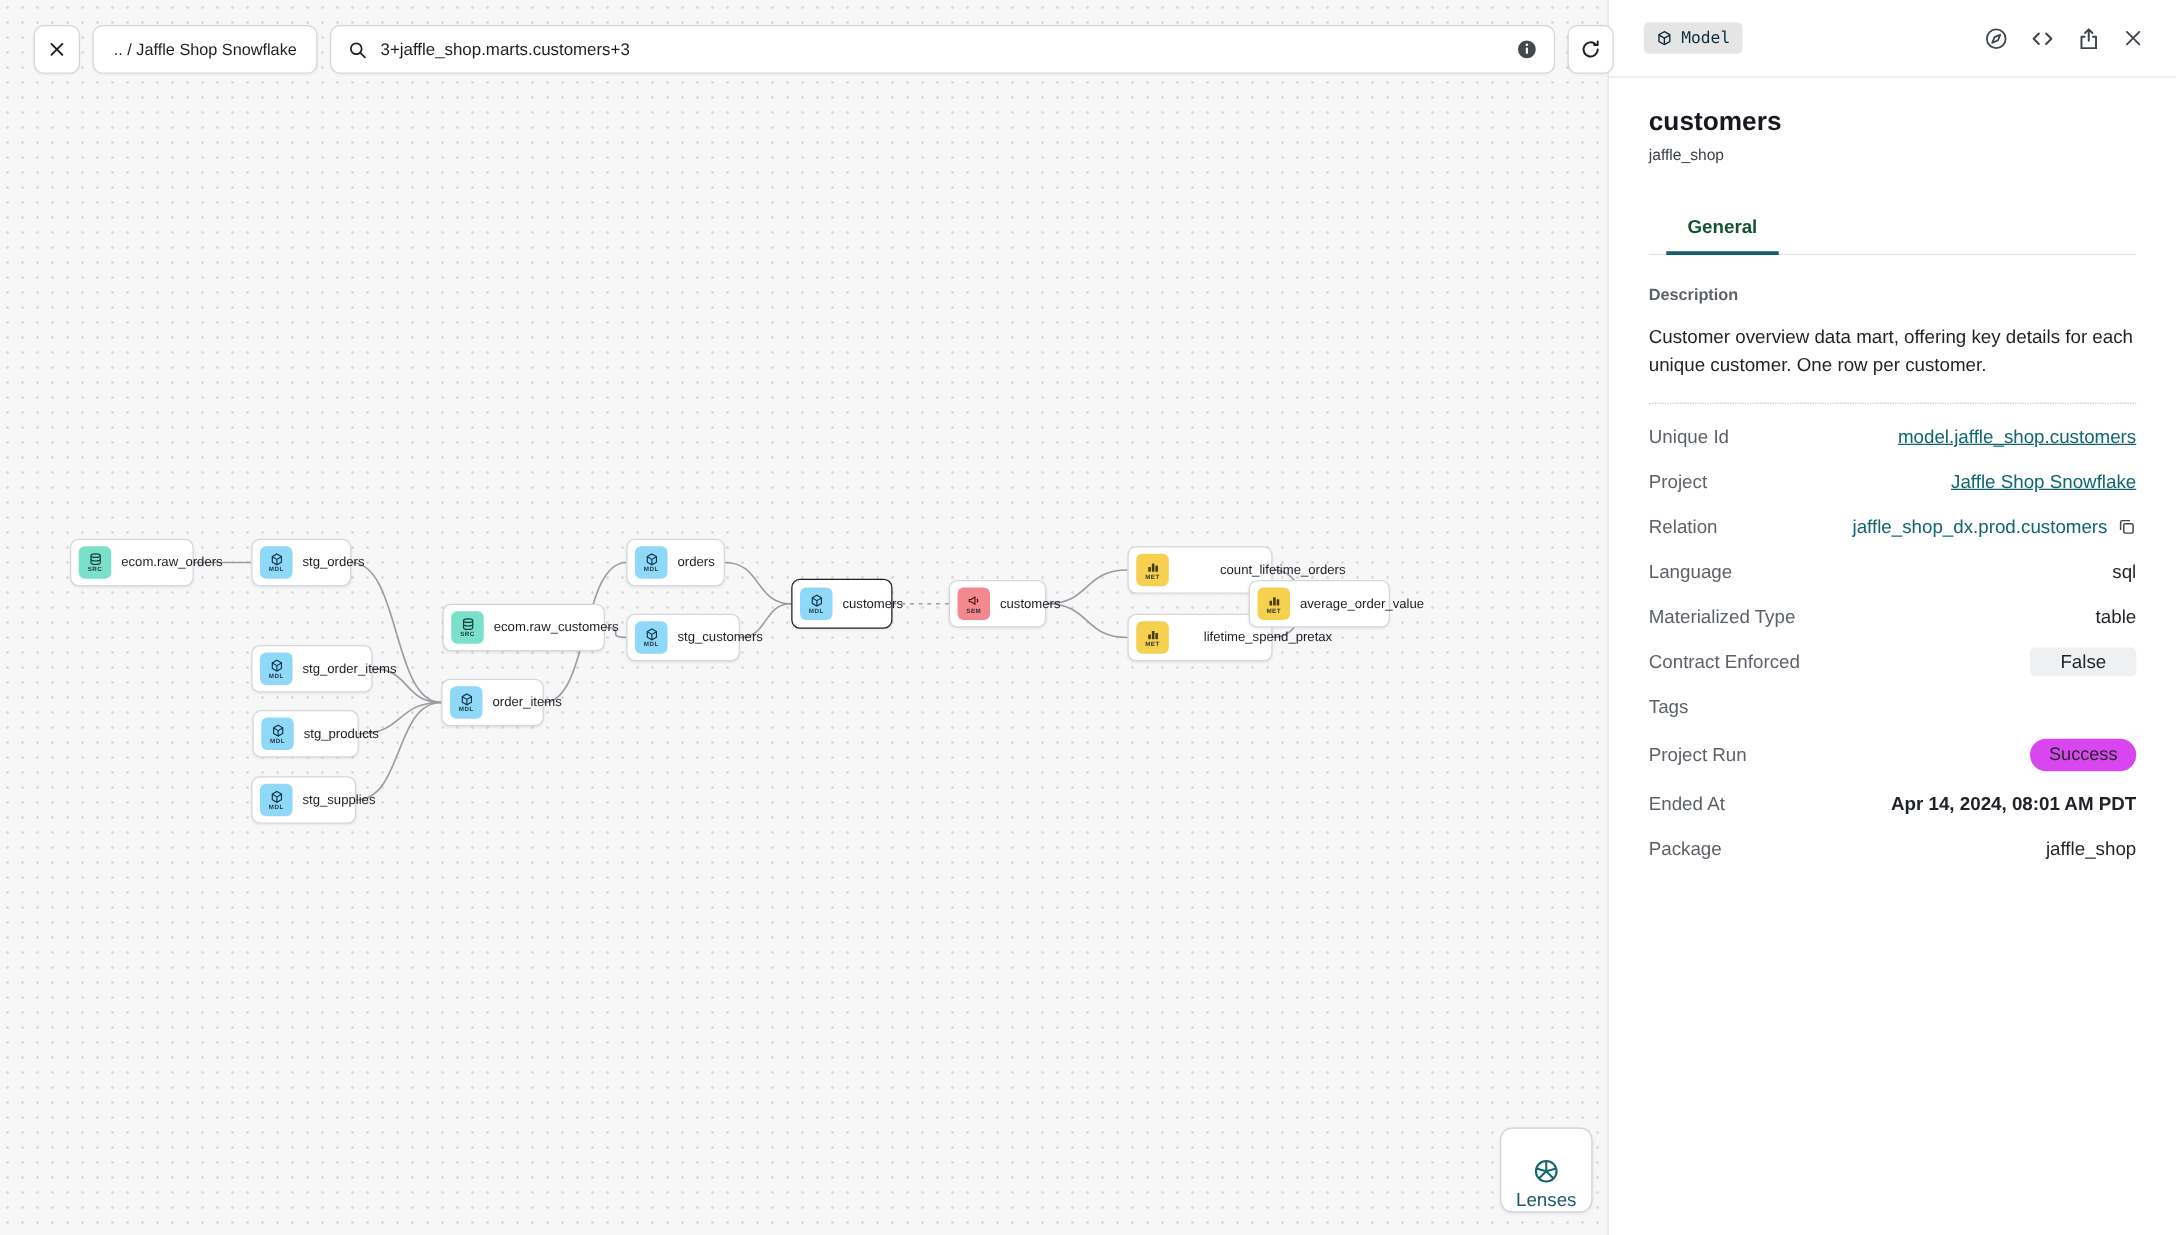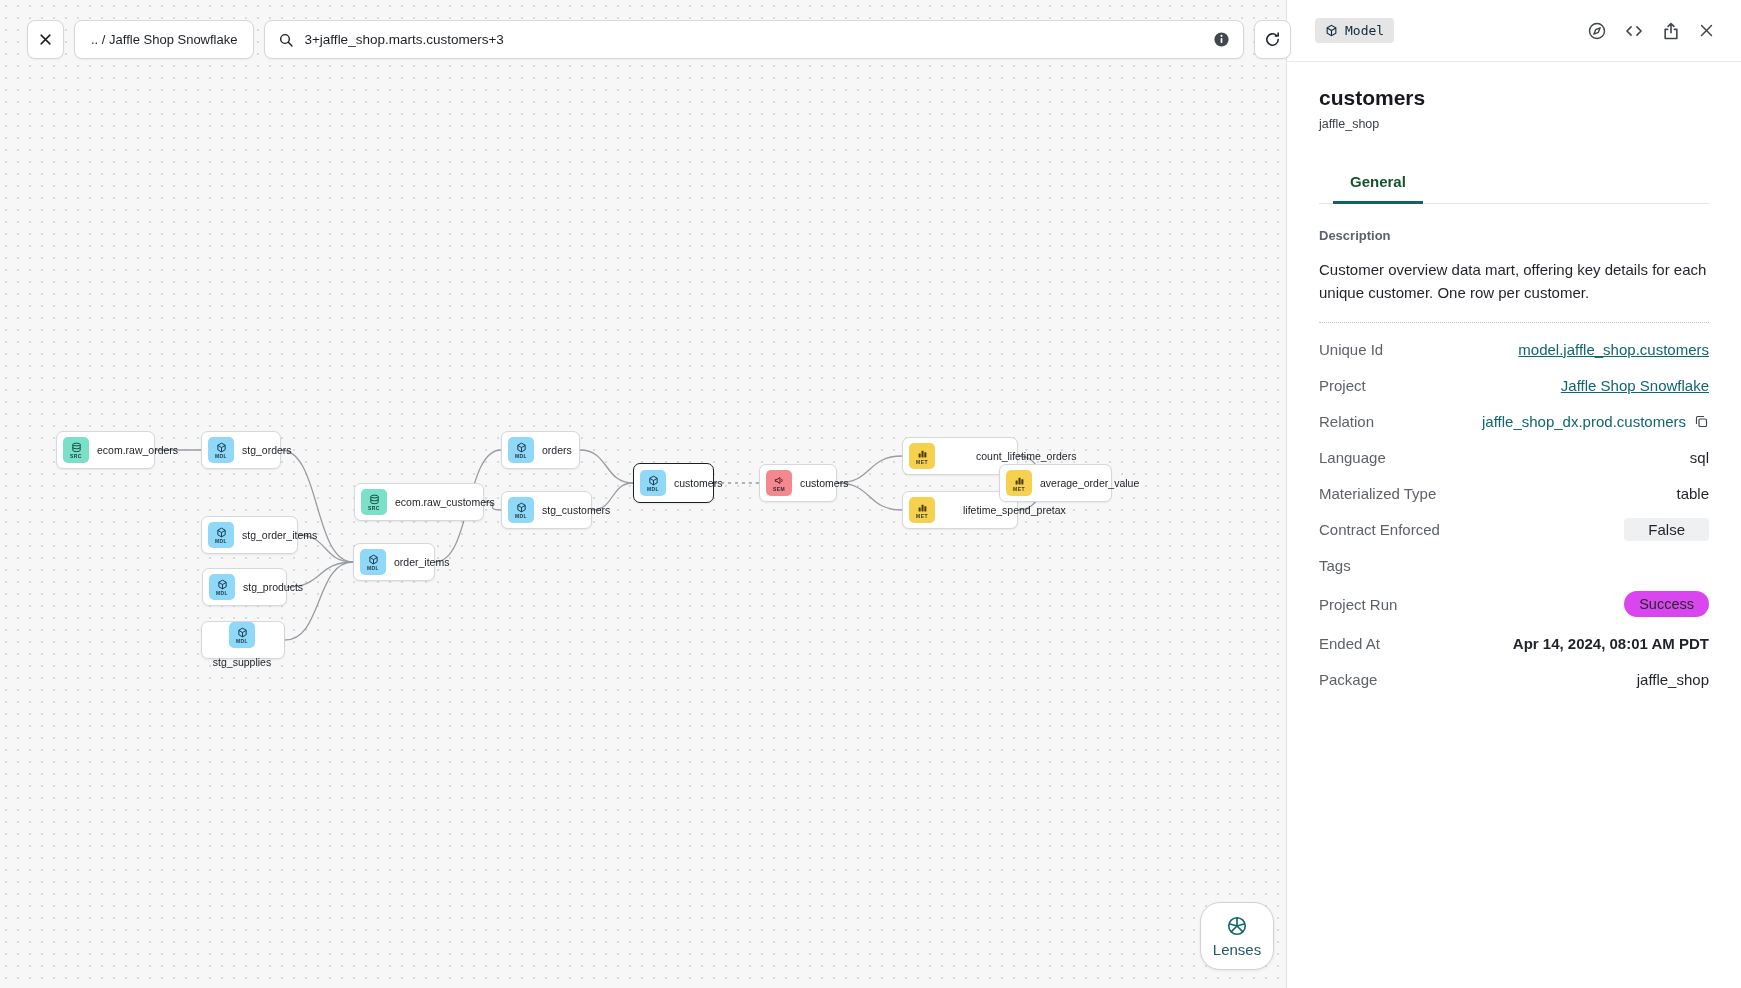--- a/index.html
+++ b/index.html
@@ -33,22 +33,22 @@
   .node .chip svg { width:11px; height:11px; display:block; }
   .node .tag { font-size:5px; font-weight:bold; letter-spacing:.4px; color:rgba(10,25,35,.85); line-height:1; }
   .node .lbl { font-size:10.5px; font-weight:500; color:#1b1f24; white-space:nowrap; }
   .chip.src { background:#7be0c9; } .chip.mdl { background:#8fd8f7; }
   .chip.sem { background:#f3888e; } .chip.met { background:#f5d14f; }
   #edges { position:absolute; left:0; top:0; }
   #edges path { stroke:#989ca3; stroke-width:1.3; fill:none; }
   #edges path.dashed { stroke-dasharray:3 4; }
 
   .lenses { position:absolute; left:1200px; top:902px; width:74px; height:68px; background:#fff;
-    border:1px solid #cfd3d6; border-radius:20px; box-shadow:0 1px 3px rgba(16,24,40,.08);
-    display:flex; flex-direction:column; align-items:center; justify-content:center; gap:4px; cursor:pointer; }
+    border:1px solid #cfd3d6; border-radius:10px; box-shadow:0 1px 3px rgba(16,24,40,.08);
+    display:flex; flex-direction:column; align-items:center; justify-content:flex-end; gap:4px; cursor:pointer; }
   .lenses .txt { font-size:15px; color:#1c5b66; }
 
   
   .panel { width:454px; height:988px; background:#fff; display:flex; flex-direction:column; }
   .phead { height:62px; border-bottom:1px solid #e7e8ea; display:flex; align-items:center;
     justify-content:space-between; padding:0 26px 0 28px; }
   .badge-model { display:inline-flex; align-items:center; gap:7px; background:#e5e5e5; border-radius:4px;
     padding:5px 10px; font-family:"DejaVu Sans Mono", monospace; font-size:13px; color:#0c2a3d; }
   .hicons { display:flex; align-items:center; gap:17px; }
   .hicons .icon { cursor:pointer; }
@@ -144,21 +144,21 @@
         <div class="node" style="left: 202px; top: 568px; width: 85px; height: 38px;">
           <span class="chip mdl">
             <svg viewBox="0 0 24 24" fill="none" stroke="#0d2f45" stroke-width="2">
               <path d="M12 2.5l8 4.5v10l-8 4.5-8-4.5V7z"></path>
               <path d="M12 12l8-4.5M12 12L4 7.5M12 12v9.5"></path>
             </svg>
             <span class="tag">MDL</span>
           </span>
           <span class="lbl">stg_products</span>
         </div>
-        <div class="node" style="left: 201px; top: 621px; width: 84px; height: 38px; flex-direction: column;">
+        <div class="node" style="left: 201px; top: 621px; width: 84px; height: 38px;">
           <span class="chip mdl">
             <svg viewBox="0 0 24 24" fill="none" stroke="#0d2f45" stroke-width="2">
               <path d="M12 2.5l8 4.5v10l-8 4.5-8-4.5V7z"></path>
               <path d="M12 12l8-4.5M12 12L4 7.5M12 12v9.5"></path>
             </svg>
             <span class="tag">MDL</span>
           </span>
           <span class="lbl">stg_supplies</span>
         </div>
         <div class="node" style="left: 353px; top: 543px; width: 82px; height: 38px;">

